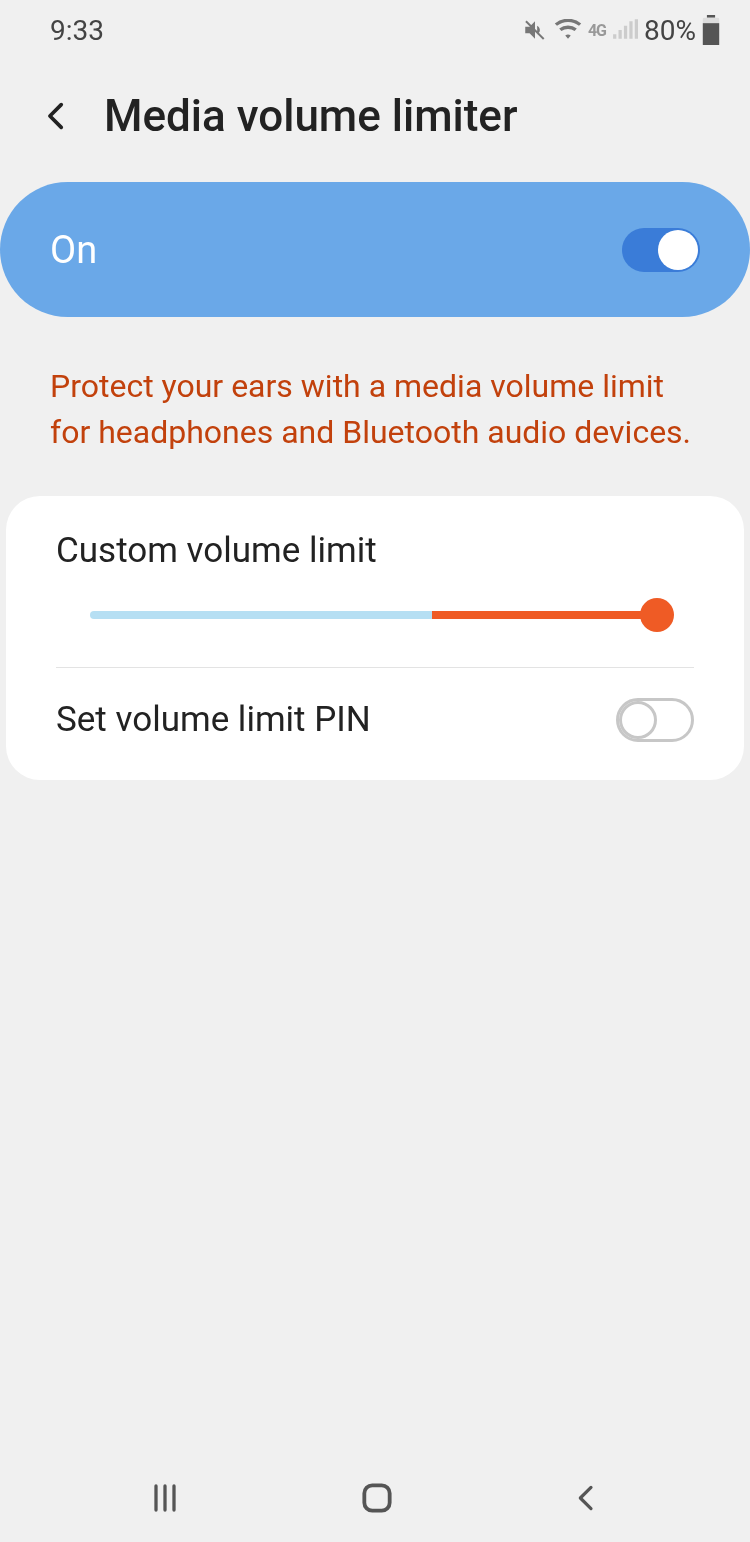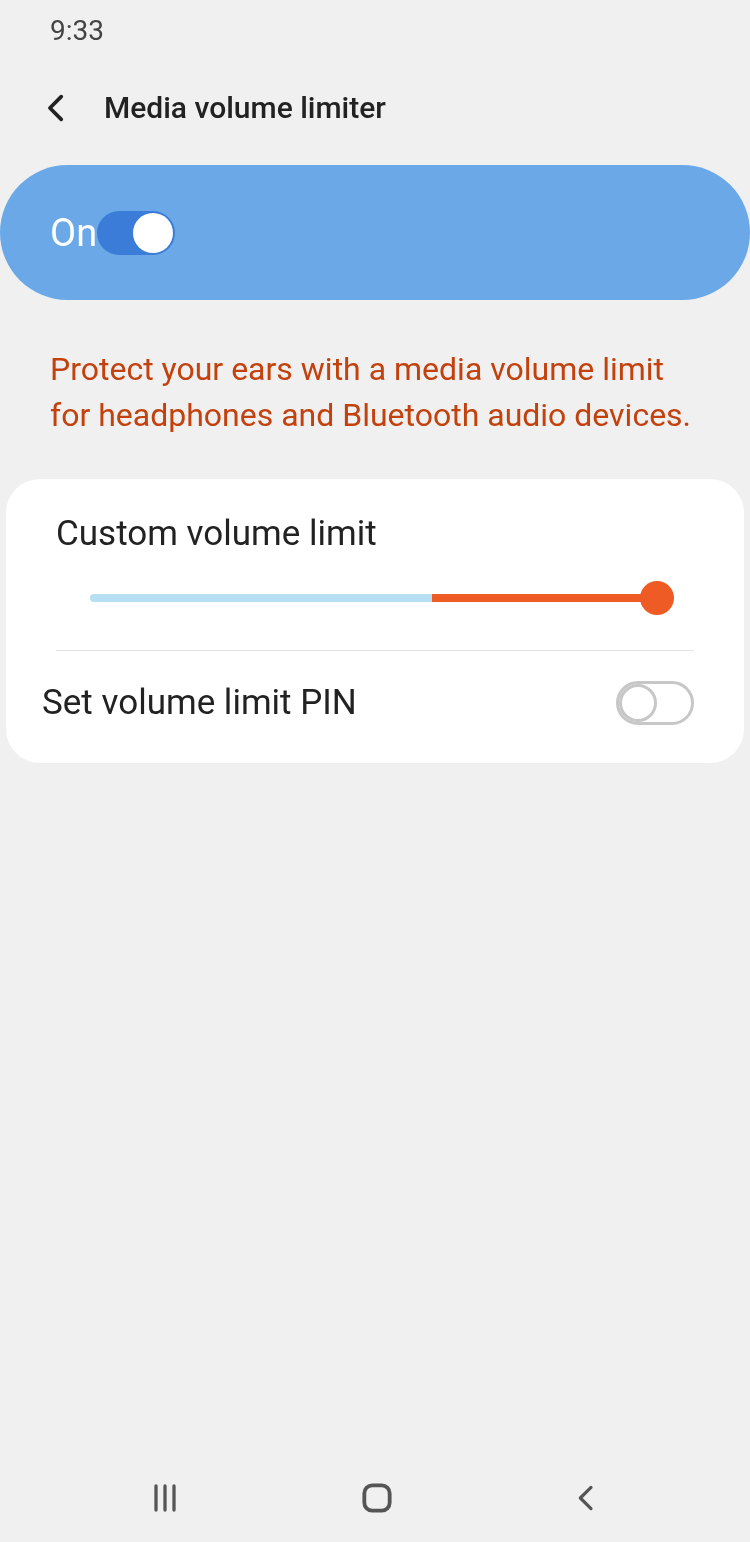--- a/index.html
+++ b/index.html
@@ -33,34 +33,34 @@
 
     
     .app-header {
       display: flex;
       align-items: center;
       padding: 30px 40px 40px 40px;
       gap: 30px;
     }
     .back-icon svg { display: block; }
     .page-title {
-      font-size: 30px;
+      font-size: 44px;
       font-weight: 500;
       color: #222;
     }
 
     
     .master-toggle {
       margin: 0 0 0 0;
       background: #6aa8e8;
       border-radius: 70px;
       height: 135px;
       display: flex;
       align-items: center;
-      justify-content: flex-start;
+      justify-content: space-between;
       padding: 0 50px;
     }
     .master-toggle-label {
       color: #fff;
       font-size: 38px;
       font-weight: 400;
     }
     .switch-on {
       width: 78px;
       height: 44px;
@@ -150,21 +150,21 @@
       height: 1px;
       background: #e3e3e3;
       margin: 0 50px;
     }
 
     
     .row {
       display: flex;
       align-items: center;
       justify-content: space-between;
-      padding: 30px 50px 38px 36px;
+      padding: 30px 50px 38px 50px;
     }
     .row-label {
       font-size: 35px;
       color: #222;
       font-weight: 400;
     }
     .switch-off {
       width: 78px;
       height: 44px;
       position: relative;
@@ -199,20 +199,46 @@
       align-items: center;
       padding: 0 60px;
     }
     .nav-bar svg { display: block; }
   </style>
 </head>
 <body>
 
 <div class="status-bar">
   <span>9:33</span>
+  <div class="status-right">
+    <span class="ico">
+      <svg width="26" height="26" viewBox="0 0 24 24" fill="#777">
+          <path d="M16.5 12c0-1.8-1-3.3-2.5-4v8c1.5-.7 2.5-2.2 2.5-4zM3 9v6h4l5 5V4L7 9H3zm16.7 9.7L4.3 3.3 3 4.6l16.4 16.4 1.3-1.3z"></path>
+        </svg>
+    </span>
+    <span class="ico">
+      <svg width="28" height="22" viewBox="0 0 24 20" fill="#777">
+          <path d="M12 18l2.5-3a4 4 0 0 0-5 0L12 18zm-6-7a10 10 0 0 1 12 0l2-2.4a13 13 0 0 0-16 0L6 11zm-4-4.8a16 16 0 0 1 20 0L24 4A19 19 0 0 0 0 4l2 2.2z"></path>
+        </svg>
+    </span>
+    <span class="ico" style="font-size:16px;font-weight:700;color:#999;letter-spacing:-1px;">4G</span>
+    <span class="ico">
+      <svg width="26" height="22" viewBox="0 0 24 20">
+          <path fill="#ccc" d="M1 18h3v-4H1v4zm5 0h3v-8H6v8zm5 0h3V6h-3v12zm5 0h3V2h-3v16zm5 0h3V0h-3v18z"></path>
+        </svg>
+    </span>
+    <span style="font-size:28px;color:#444;">80%</span>
+    <span class="ico">
+      <svg width="18" height="30" viewBox="0 0 12 22">
+          <rect x="3" y="0" width="6" height="2" fill="#555"></rect>
+          <rect x="0" y="2" width="12" height="20" rx="1" fill="#ddd"></rect>
+          <rect x="0" y="6" width="12" height="16" rx="0" fill="#555"></rect>
+        </svg>
+    </span>
+  </div>
 </div>
 
 <div class="app-header">
   <span class="back-icon">
     <svg width="34" height="34" viewBox="0 0 24 24" fill="none" stroke="#222" stroke-width="2.6" stroke-linecap="round" stroke-linejoin="round">
         <polyline points="15 4 7 12 15 20"></polyline>
       </svg>
   </span>
   <h1 class="page-title">Media volume limiter</h1>
 </div>

